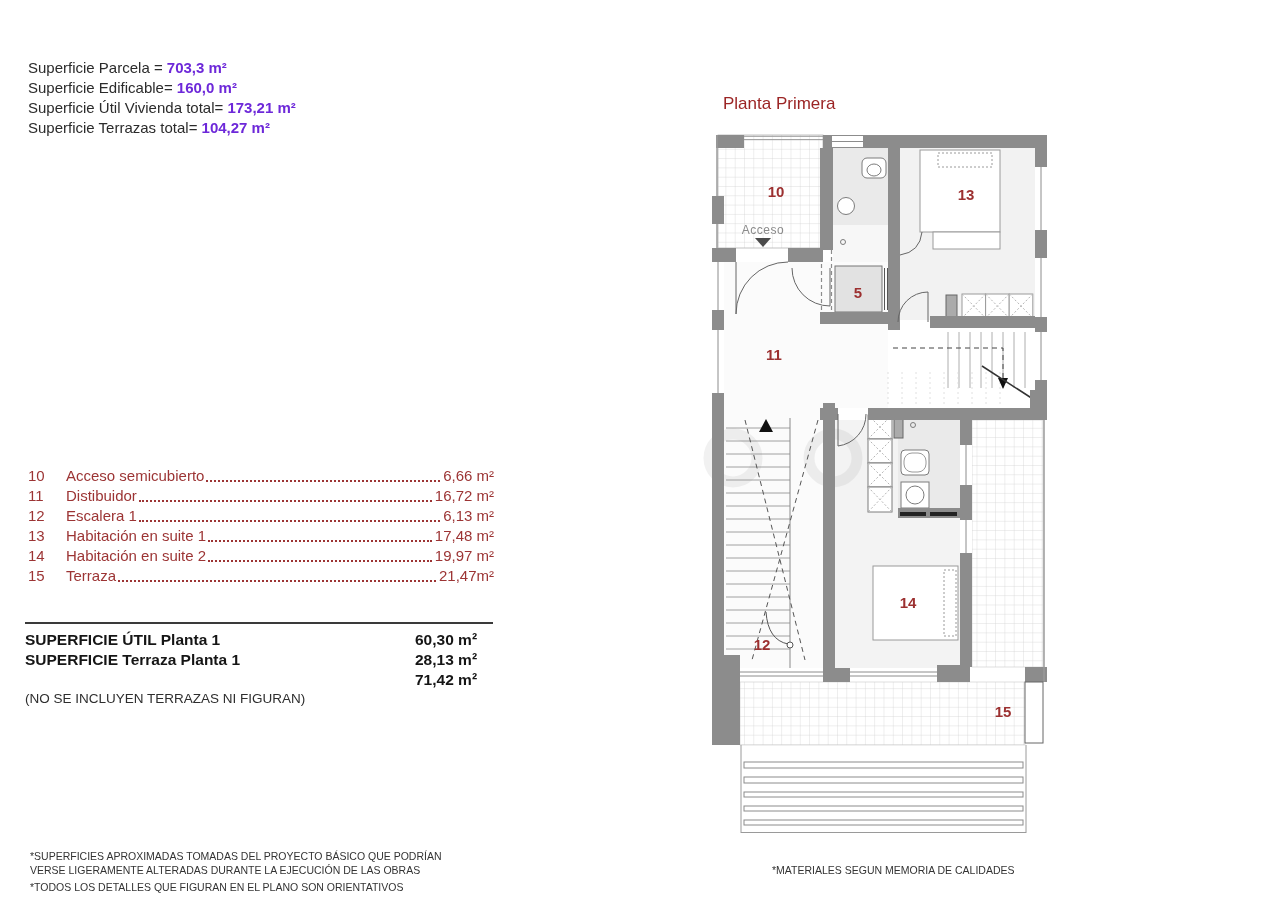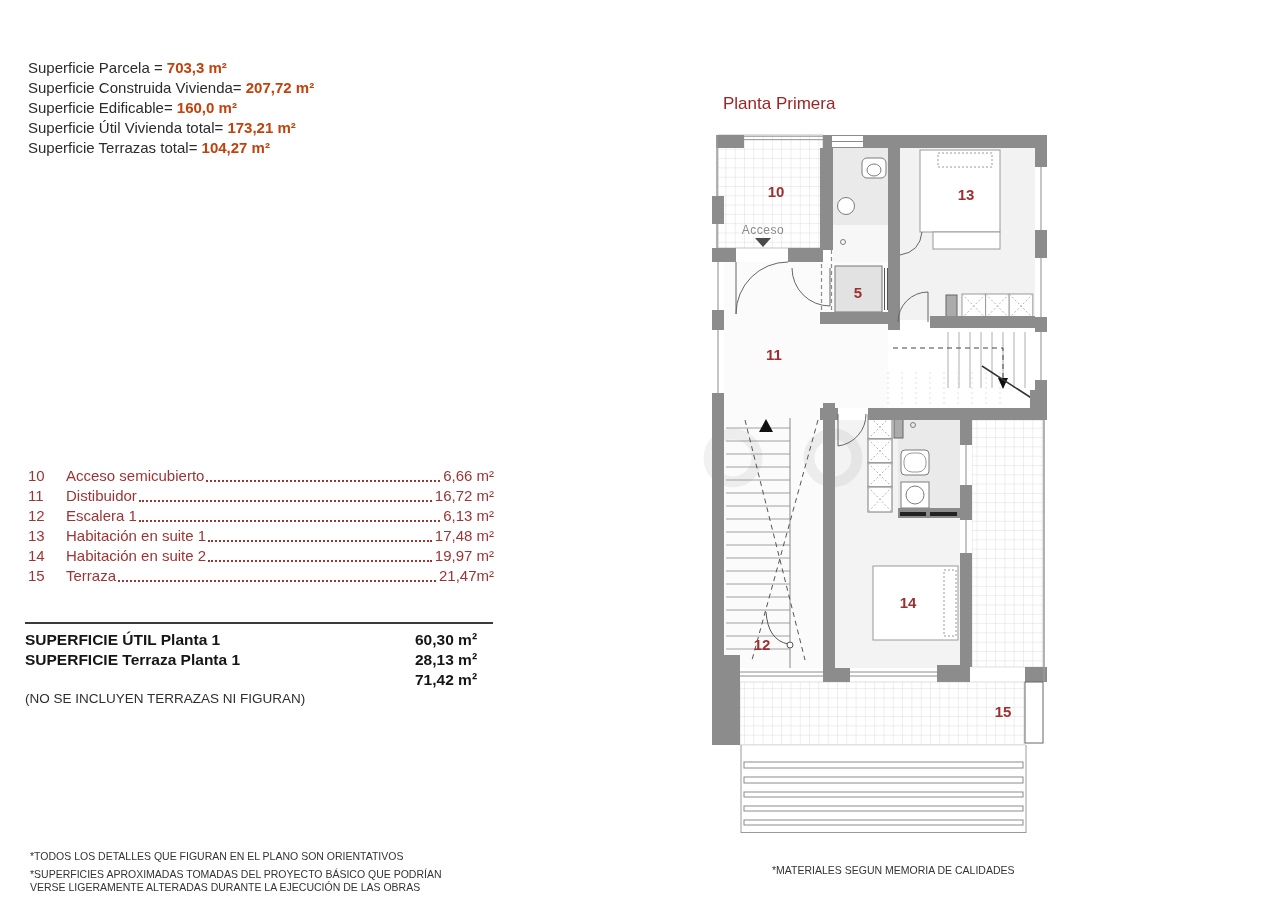--- a/index.html
+++ b/index.html
@@ -1,20 +1,20 @@
 <!DOCTYPE html>
 <html><head>
 <meta charset="utf-8">
 <style>
   html,body{margin:0;padding:0;background:#fff;}
   .page{position:relative;width:1280px;height:906px;background:#ffffff;overflow:hidden;
         font-family:"Liberation Sans", sans-serif;color:#222;}
   
   .header-block{position:absolute;left:28px;top:58px;width:480px;font-size:15px;line-height:20px;color:#2b2b2b;}
-  .hline b{font-weight:bold;color:#c2410c;}
+  .hline b{font-weight:bold;color:#6d28d9;}
   
   .plan-title{position:absolute;left:723px;top:94px;font-size:17px;font-weight:normal;color:#9b2424;}
   
   .legend{position:absolute;left:28px;top:466px;width:466px;font-size:15px;line-height:20px;color:#9c3434;}
   .lrow{display:flex;align-items:flex-end;}
   .lnum{width:38px;flex:none;}
   .lname{flex:none;white-space:nowrap;}
   .leader{flex:1;border-bottom:2px dotted #9c3434;margin:0 3px 4px 2px;min-width:10px;}
   .larea{flex:none;white-space:nowrap;}
   
@@ -31,21 +31,20 @@
   text.roomnum{font-family:"Liberation Sans",sans-serif;font-size:15px;font-weight:600;fill:#9c3030;}
   text.small-gray{font-family:"Liberation Sans",sans-serif;font-size:12px;fill:#8a8a8a;letter-spacing:.5px;}
 </style>
 </head>
 <body>
 
 <div class="page">
 
   <div class="header-block">
     <div class="hline"><span>Superficie Parcela = </span><b>703,3 m²</b></div>
-    <div class="hline"><span>Superficie Construida Vivienda= </span><b>207,72 m²</b></div>
     <div class="hline"><span>Superficie Edificable= </span><b>160,0 m²</b></div>
     <div class="hline"><span>Superficie Útil Vivienda total= </span><b>173,21 m²</b></div>
     <div class="hline"><span>Superficie Terrazas total= </span><b>104,27 m²</b></div>
   </div>
 
   <div class="plan-title">Planta Primera</div>
 
   <svg class="plan-svg" viewBox="700 85 380 765">
     <defs>
       <pattern id="tile" width="9.3" height="9.3" patternUnits="userSpaceOnUse">
@@ -278,18 +277,18 @@
         <span>SUPERFICIE Terraza Planta 1</span>
         <span class="sval">28,13 m²</span>
       </div>
     <div class="srow">
         <span class="sval">71,42 m²</span>
       </div>
     <div class="snote">(NO SE INCLUYEN TERRAZAS NI FIGURAN)</div>
   </div>
 
   <div class="footnotes-left">
+    <div class="fn">*SUPERFICIES APROXIMADAS TOMADAS DEL PROYECTO BÁSICO QUE PODRÍAN VERSE LIGERAMENTE ALTERADAS DURANTE LA EJECUCIÓN DE LAS OBRAS</div>
     <div class="fn">*TODOS LOS DETALLES QUE FIGURAN EN EL PLANO SON ORIENTATIVOS</div>
-    <div class="fn">*SUPERFICIES APROXIMADAS TOMADAS DEL PROYECTO BÁSICO QUE PODRÍAN VERSE LIGERAMENTE ALTERADAS DURANTE LA EJECUCIÓN DE LAS OBRAS</div>
   </div>
   <div class="footnote-right">*MATERIALES SEGUN MEMORIA DE CALIDADES</div>
 
 </div>
 
 </body></html>

